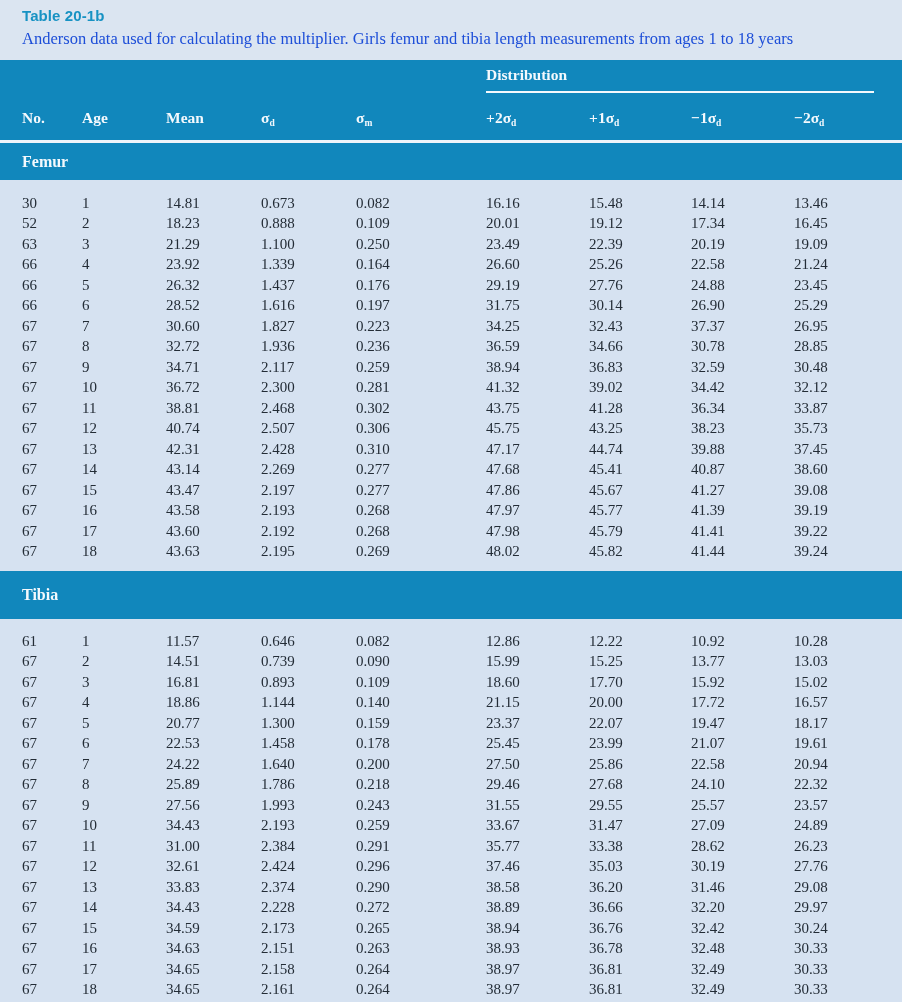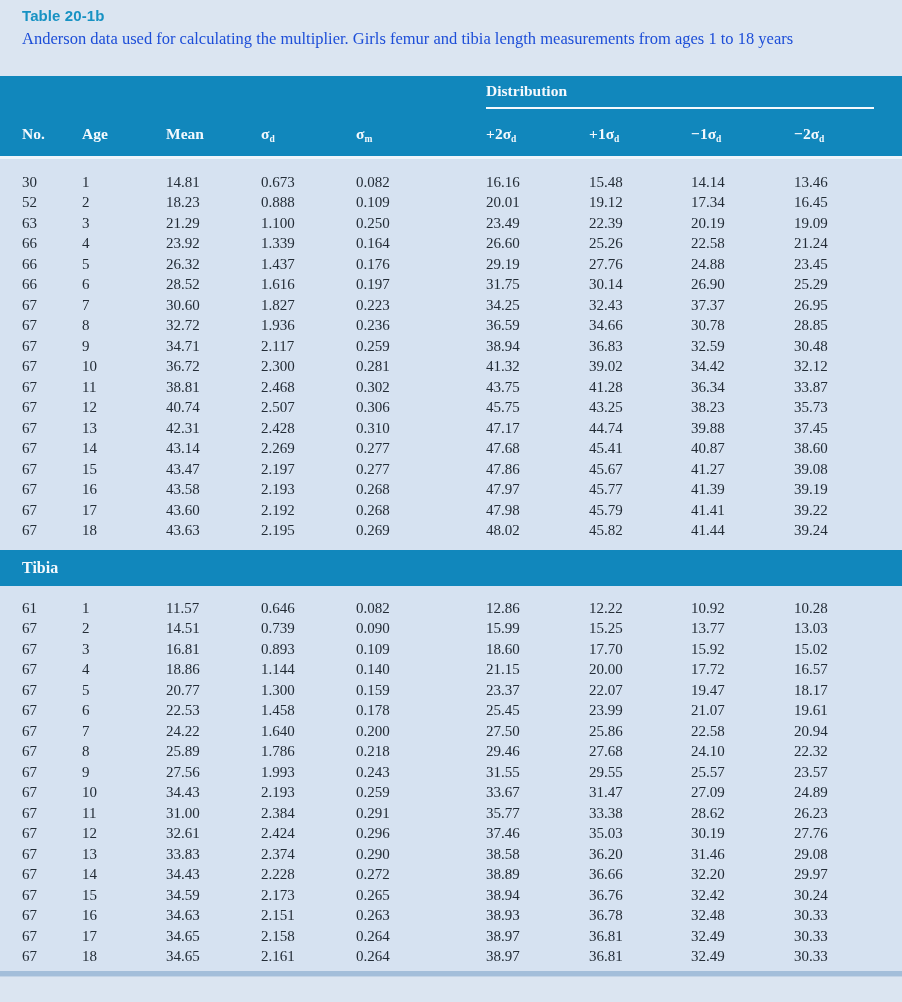--- a/index.html
+++ b/index.html
@@ -7,21 +7,21 @@
   .page {
     position: relative;
     width: 902px;
     height: 1002px;
     background: #dbe5f1;
     overflow: hidden;
     font-family: "Liberation Serif", serif;
   }
   
   .title-area {
-    height: 76px;
+    height: 60px;
     padding: 7px 22px 0 22px;
     background: #dbe5f1;
   }
   .table-title {
     font-family: "Liberation Sans", sans-serif;
     font-weight: bold;
     font-size: 15px;
     color: #1792c3;
     letter-spacing: 0.1px;
   }
@@ -80,21 +80,21 @@
   
   tr.sep-row td { background: #eff4fa; height: 3px; padding: 0; }
   
   tr.band td {
     background: #1187bc;
     color: #f4f9fd;
     font-weight: bold;
     font-size: 16px;
   }
   tr.band-femur td { height: 37px; }
-  tr.band-tibia td { height: 36px; }
+  tr.band-tibia td { height: 48px; }
   
   tbody.rows tr td {
     background: #d6e2f1;
     height: 20.5px;
     font-size: 15px;
     color: #232c36;
     line-height: 1;
   }
   tr.spacer td { background: #d6e2f1; padding: 0; }
   tr.spacer-f-top td { height: 13px; }
@@ -147,20 +147,23 @@
         <th><span>+1σ</span><sub class="sigma-sub">d</sub></th>
         <th><span>−1σ</span><sub class="sigma-sub">d</sub></th>
         <th><span>−2σ</span><sub class="sigma-sub">d</sub></th>
       </tr>
       <tr class="sep-row">
           <td colspan="9"></td>
         </tr>
     </thead>
 
     <tbody>
+      <tr class="band band-femur">
+        <td colspan="9">Femur</td>
+      </tr>
       <tr class="spacer spacer-f-top">
           <td colspan="9"></td>
         </tr>
     </tbody>
     <tbody class="rows">
         <tr>
           <td>30</td>
           <td>1</td>
           <td>14.81</td>
           <td>0.673</td>

